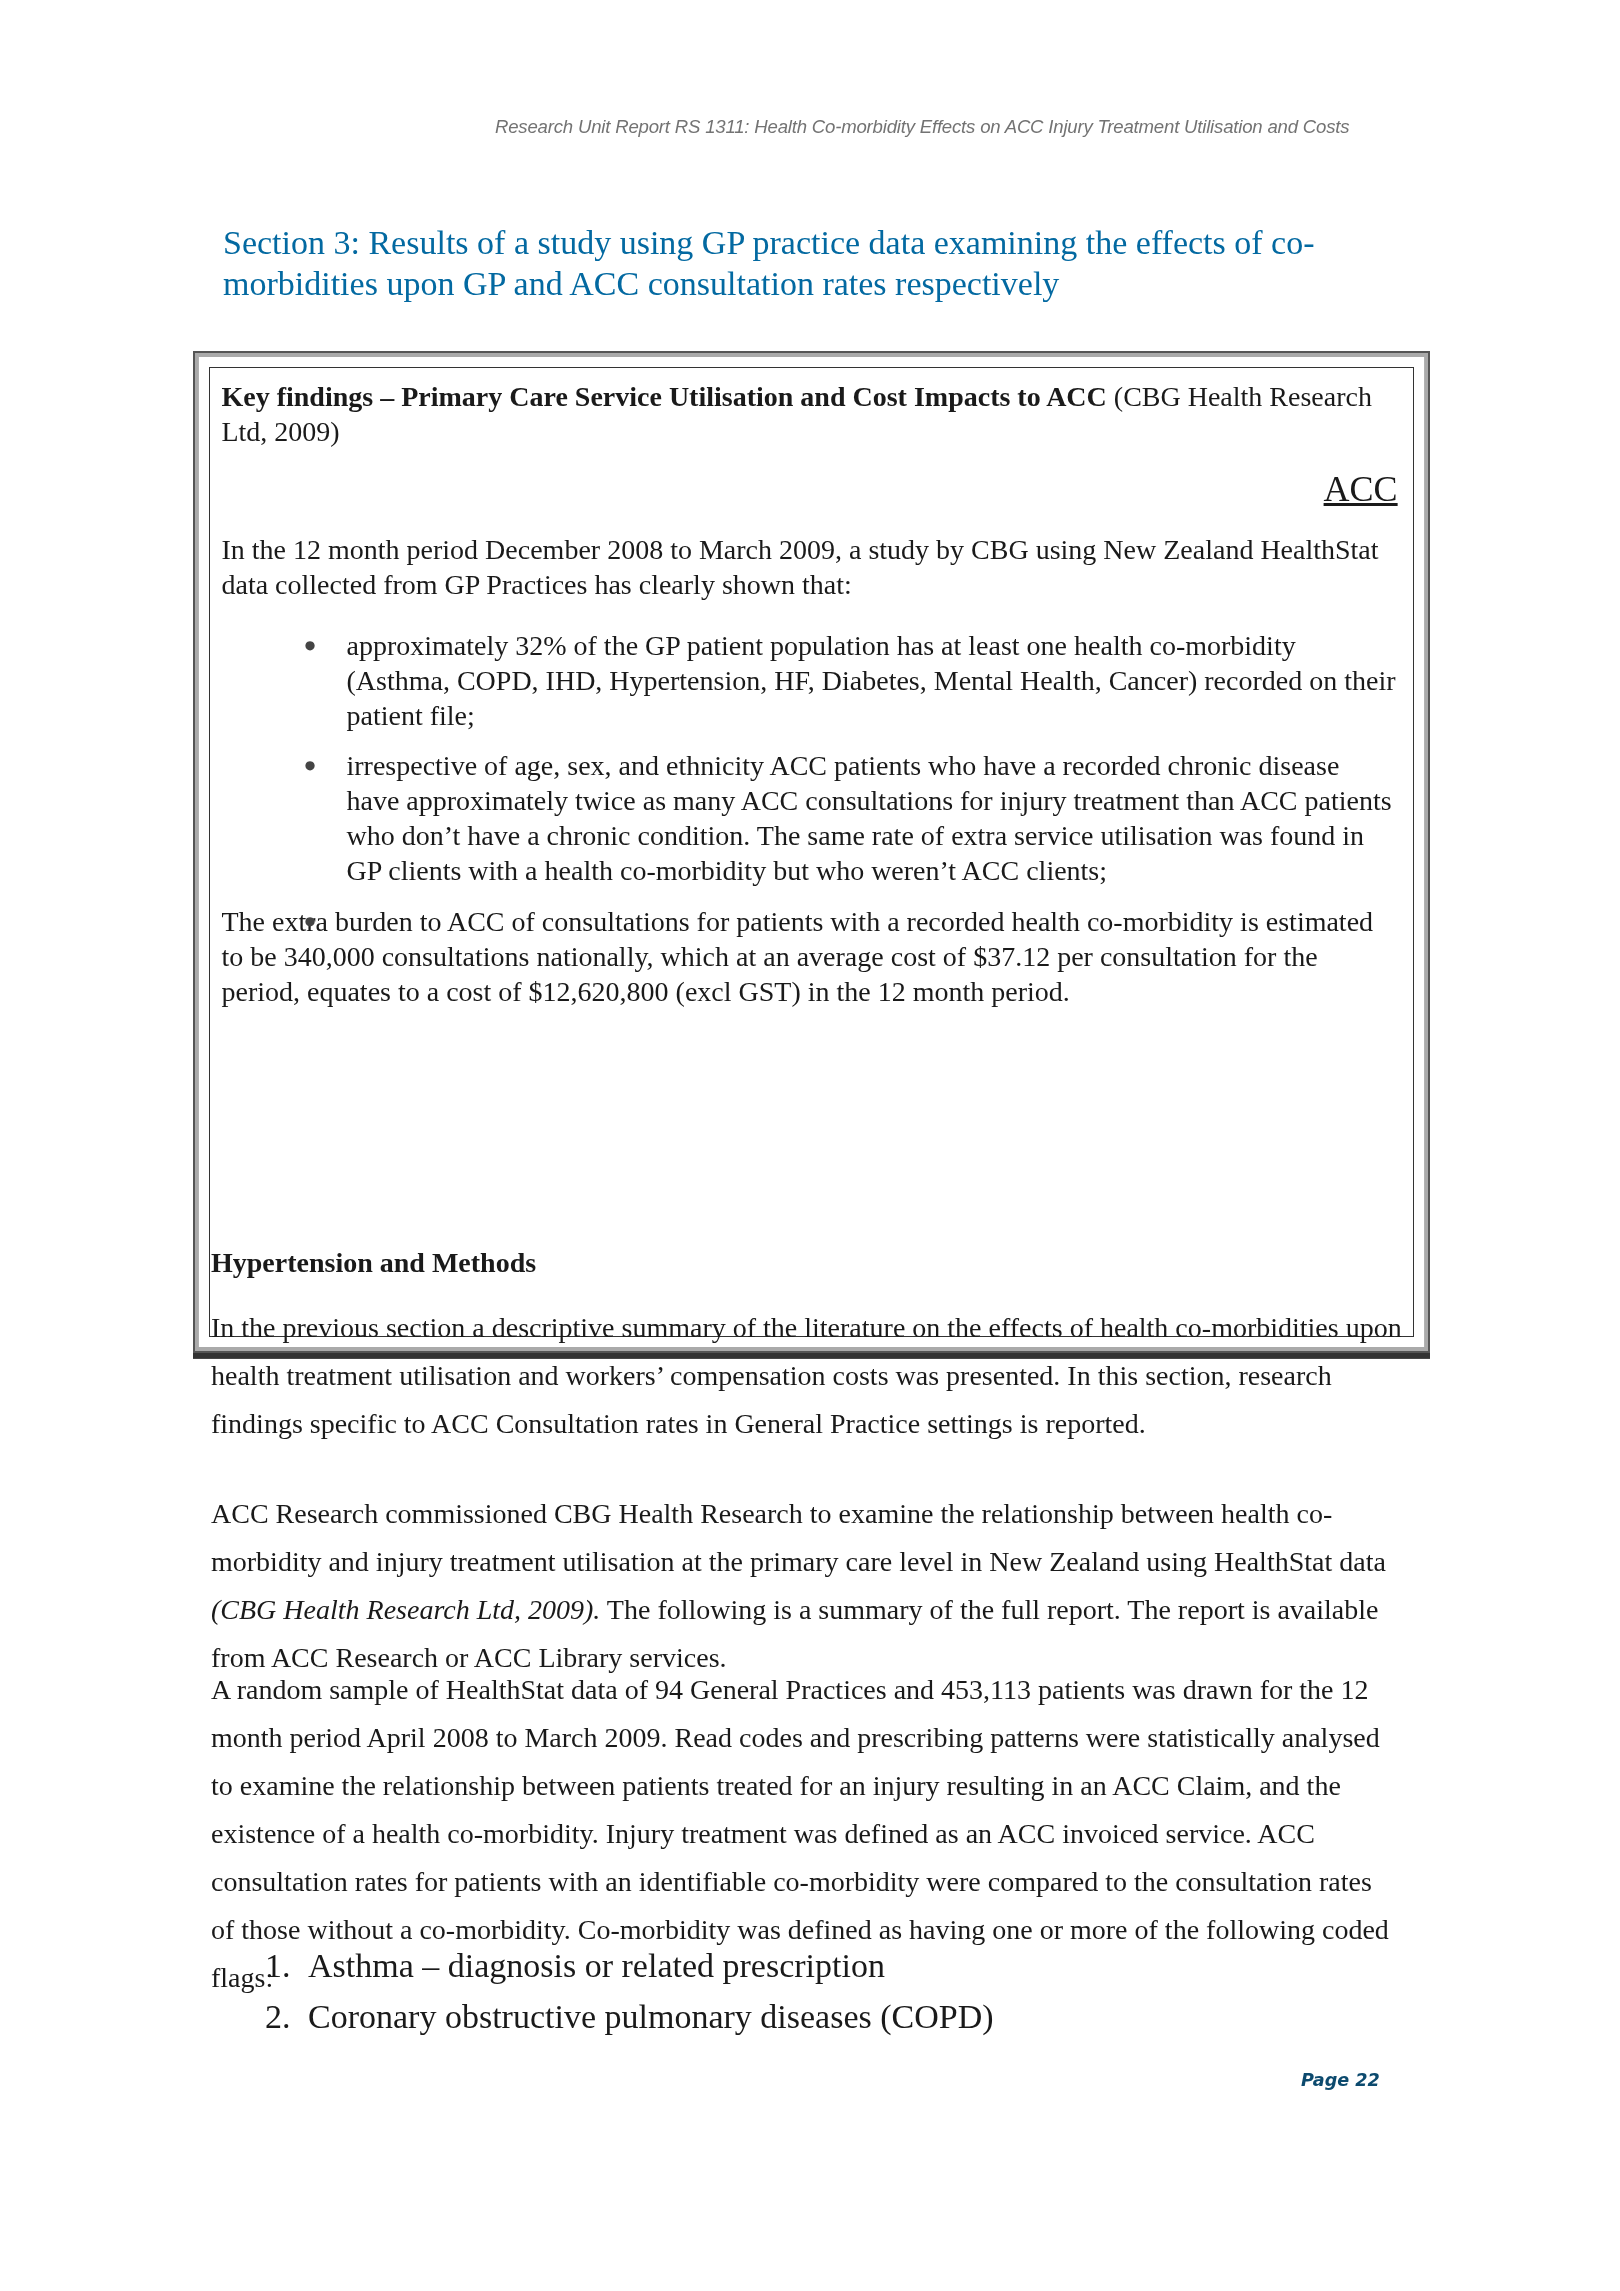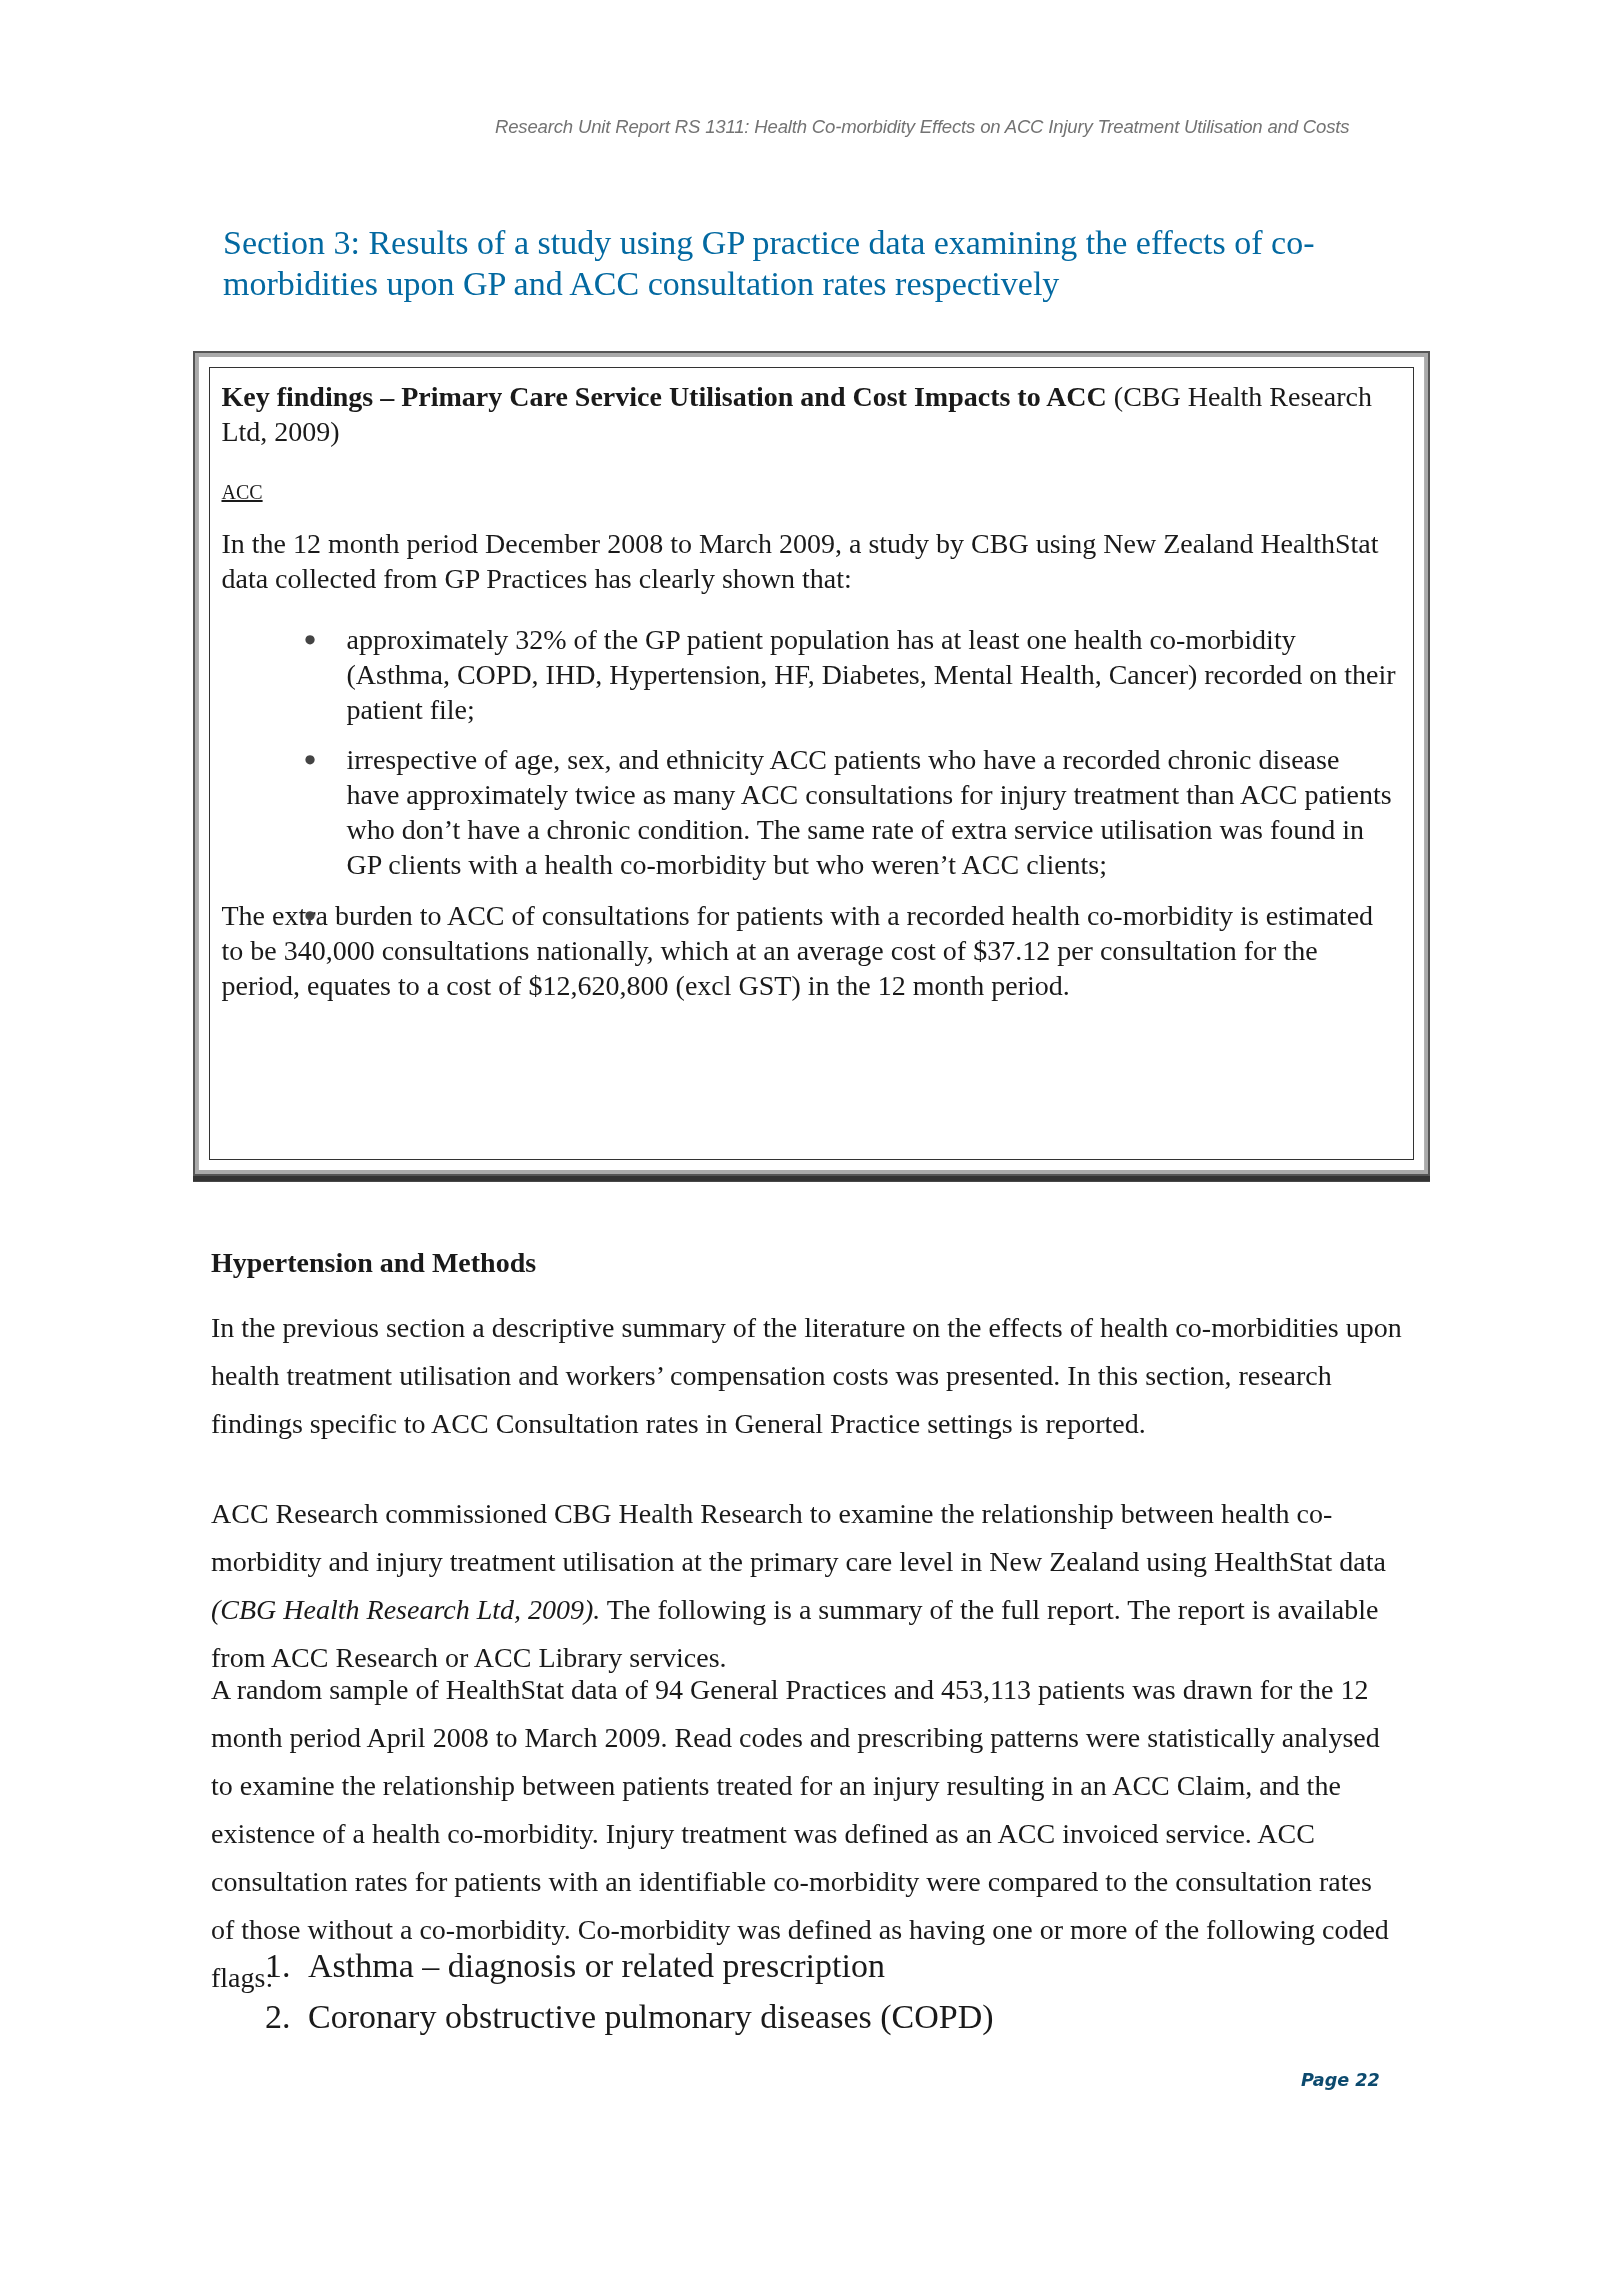--- a/index.html
+++ b/index.html
@@ -3,28 +3,28 @@
 <meta charset="utf-8">
 <style>
   html, body { margin: 0; padding: 0; background: #ffffff; }
   body { width: 1620px; height: 2292px; position: relative; overflow: hidden;
          font-family: "Liberation Serif", serif; color: #1a1a1a; }
   .running-header { position: absolute; left: 495px; top: 116px; width: 921px;
          font-family: "Liberation Sans", sans-serif; font-style: italic;
          font-size: 18.6px; color: #737373; letter-spacing: -0.2px; }
   .section-title { position: absolute; left: 223px; top: 222px; width: 1196px;
          font-size: 34px; line-height: 41px; color: #0369a1; }
-  .kf-box { position: absolute; left: 193px; top: 351px; width: 1237px; height: 825px;
+  .kf-box { position: absolute; left: 193px; top: 351px; width: 1237px; height: 1002px;
          border: 2px solid #555; box-sizing: border-box;
          box-shadow: 0 0 0 3.9px #aaa inset, 0 5.9px 0 #333; background: #fff; }
   .kf-inner { position: absolute; left: 13.7px; top: 13.7px; right: 13.7px; bottom: 13.7px;
          border: 1px solid #333; padding: 11.8px 15.7px 9.8px 11.8px; box-sizing: border-box; }
   .kf-title { font-size: 28px; line-height: 35px; }
   .kf-title b { font-weight: bold; }
-  .kf-sub { font-size: 20px; text-decoration: underline; margin-top: 32px; }
+  .kf-sub { font-size: 36px; text-decoration: underline; margin-top: 19px; text-align: right; }
   .p { font-size: 28px; line-height: 35px; }
   .kf-p1 { margin-top: 21.6px; }
   ul.kf-list { list-style: none; margin: 25.5px 0 0 0; padding: 0; }
   ul.kf-list li { position: relative; padding-left: 125px; font-size: 28px;
          line-height: 35px; margin-bottom: 15.7px; }
   ul.kf-list li .bullet { position: absolute; left: 82px; top: 0; font-size: 21.6px; color: #444; }
   .kf-p2 { margin-top: 5.9px; }
   .intro-heading { position: absolute; left: 211px; top: 1247px; font-size: 28px;
          font-weight: bold; }
   .body-p { position: absolute; left: 211px; width: 1191px; font-size: 28px; line-height: 48px; }

